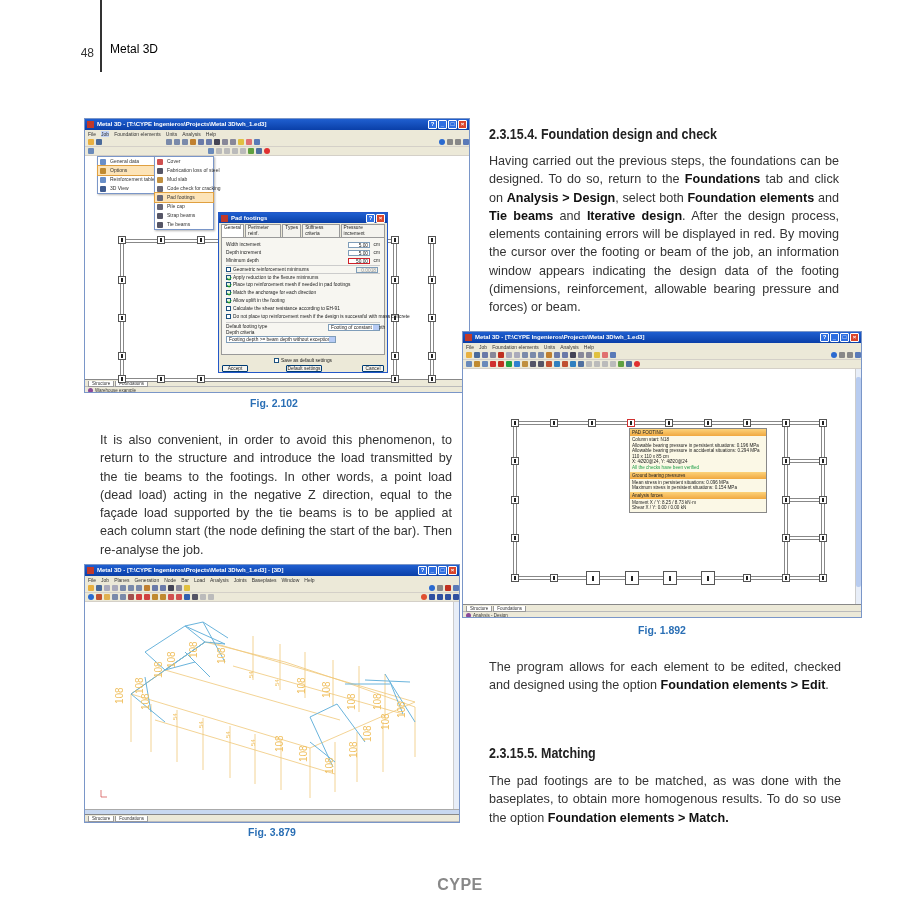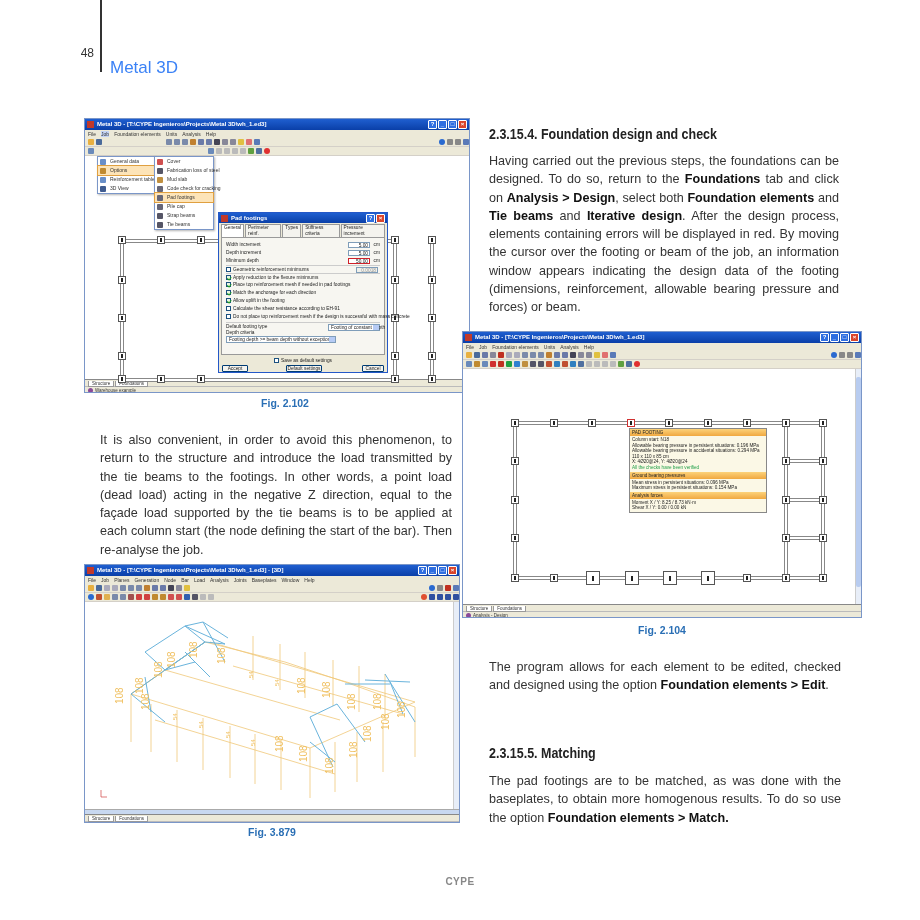--- a/index.html
+++ b/index.html
@@ -1,21 +1,21 @@
 <!DOCTYPE html>
 <html><head>
 <meta charset="utf-8">
 <style>
 *{box-sizing:border-box;margin:0;padding:0}
 body{width:920px;height:920px;background:#fff;position:relative;overflow:hidden;font-family:"Liberation Sans",sans-serif;color:#333}
 .abs{position:absolute}
 .hdr-rule{left:100px;top:0;width:2px;height:72px;background:#333}
 .page-num{left:50px;top:46px;width:44px;text-align:right;font-size:12px;color:#333}
-.running{left:110px;top:58px;font-size:17px;color:#3b82f6}
-.footer{left:0;top:876px;width:920px;text-align:center;font-size:10px;font-weight:bold;color:#888;letter-spacing:.5px}
+.running{left:110px;top:42px;font-size:12px;color:#000000}
+.footer{left:0;top:876px;width:920px;text-align:center;font-size:16px;font-weight:bold;color:#888;letter-spacing:.5px}
 .caption{font-size:10.5px;font-weight:bold;color:#2a6fb5;text-align:center}
 .h3{font-family:"Liberation Sans",sans-serif;font-weight:bold;font-size:14.5px;color:#222;transform:scaleX(.86);transform-origin:left}
 .para{font-size:12.6px;line-height:18.3px;color:#333;text-align:justify}
 .para b{color:#111}
 
 .win{background:#d4d0c8;border:1px solid #7a96c8;overflow:hidden}
 .titlebar{height:11px;background:linear-gradient(#1f5fd0,#0a3fa8);color:#fff;font-size:6px;font-weight:bold;line-height:11px;padding-left:12px;position:relative;white-space:nowrap}
 .titlebar .appico{position:absolute;left:2px;top:2px;width:7px;height:7px;background:#c0392b}
 .tbtns{position:absolute;right:2px;top:1px;display:flex;gap:1px}
 .tbtns span{width:9px;height:9px;border:1px solid #fff;border-radius:1px;font-size:6px;line-height:7px;text-align:center;background:#2f6ee0;color:#fff}
@@ -203,21 +203,21 @@
       <div style="position:relative;height:9px">
         <span class="btn" style="left:3px;top:0;width:26px">Accept</span>
         <span class="btn" style="left:67px;top:0;width:36px">Default settings</span>
         <span class="btn" style="right:3px;top:0;width:22px">Cancel</span>
       </div>
     </div>
   </div>
   <div class="tabs"><span>Structure</span><span>Foundations</span></div>
   <div class="status"><i></i><span>Warehouse example</span></div>
 </div>
-<div class="abs caption" style="left:92px;top:397px;width:386px">Fig. 2.102</div>
+<div class="abs caption" style="left:81px;top:397px;width:386px">Fig. 2.102</div>
 
 <div class="abs h3" style="left:489px;top:126px;width:400px">2.3.15.4. Foundation design and check</div>
 <div class="abs para" id="p-sec1" style="left:489px;top:152px;width:350px">Having carried out the previous steps, the foundations can be designed. To do so, return to the <b>Foundations</b> tab and click on <b>Analysis &gt; Design</b>, select both <b>Foundation elements</b> and <b>Tie beams</b> and <b>Iterative design</b>. After the design process, elements containing errors will be displayed in red. By moving the cursor over the footing or beam of the job, an information window appears indicating the design data of the footing (dimensions, reinforcement, allowable bearing pressure and forces) or beam.</div>
 
 <div class="abs para" style="left:100px;top:431px;width:352px">It is also convenient, in order to avoid this phenomenon, to return to the structure and introduce the load transmitted by the tie beams to the footings. In other words, a point load (dead load) acting in the negative Z direction, equal to the façade load supported by the tie beams is to be applied at each column start (the node defining the start of the bar). Then re-analyse the job.</div>
 
 <div class="abs win" style="left:462px;top:331px;width:400px;height:287px">
   <div class="titlebar">
     <i class="appico"></i>
     <span>Metal 3D - [T:\CYPE Ingenieros\Projects\Metal 3D\wh_1.ed3]</span>
@@ -339,21 +339,21 @@
       <div class="th">Analysis forces</div>
       <div class="tb2">
         <div>Moment X / Y: 8.25 / 8.73 kN·m</div>
         <div>Shear X / Y: 0.00 / 0.00 kN</div>
       </div>
     </div>
   </div>
   <div class="tabs"><span>Structure</span><span>Foundations</span></div>
   <div class="status"><i></i><span>Analysis - Design</span></div>
 </div>
-<div class="abs caption" style="left:462px;top:624px;width:400px">Fig. 2.104</div>
+<div class="abs caption" style="left:462px;top:624px;width:400px">Fig. 1.892</div>
 
 <div class="abs win" style="left:84px;top:564px;width:376px;height:259px">
   <div class="titlebar">
     <i class="appico"></i>
     <span>Metal 3D - [T:\CYPE Ingenieros\Projects\Metal 3D\wh_1.ed3] - [3D]</span>
     <div class="tbtns">
         <span>?</span>
         <span>_</span>
         <span>□</span>
         <span class="x">×</span>

